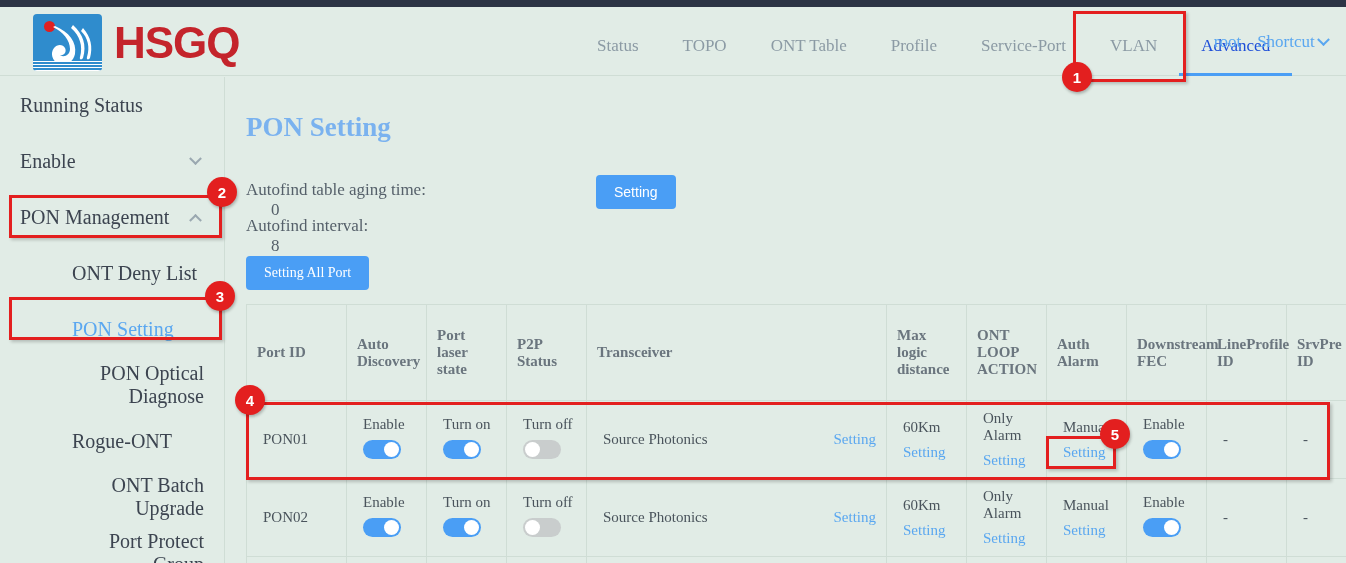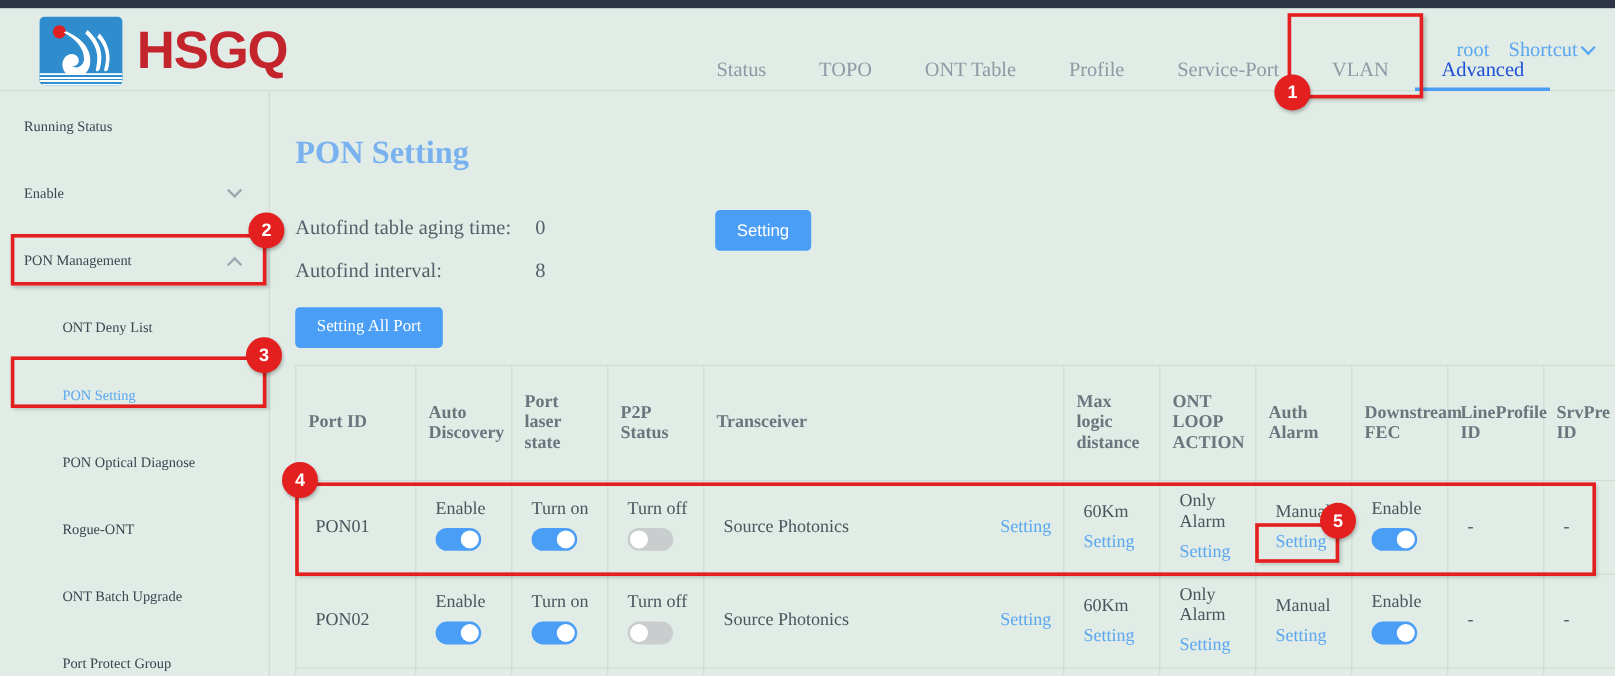--- a/index.html
+++ b/index.html
@@ -48,21 +48,21 @@
     font-family: "Liberation Sans", sans-serif;
     font-weight: bold; font-size: 44px; letter-spacing: -1px;
     color: #c4242b;
   }
 
   .nav {
     position: absolute; left: 575px; top: 0; height: 69px;
     display: flex; align-items: center;
   }
   .nav-item {
-    padding: 16px 22px; height: 69px; line-height: 69px;
+    padding: 4px 22px; height: 69px; line-height: 69px;
     font-size: 17px; color: #8b9aa4; cursor: pointer;
     white-space: nowrap;
   }
   .nav-item.active {
     color: #1d4ed8;
     box-shadow: inset 0 -3px 0 0 #4a9ef5;
   }
   .user-area {
     position: absolute; right: 18px; top: 0; height: 69px;
     display: flex; align-items: center; gap: 16px;
@@ -75,45 +75,45 @@
     transform: rotate(45deg) translate(-2px,-2px);
   }
 
   
   .sidebar {
     position: absolute; left: 0; top: 77px; width: 225px; height: 486px;
     background: #e1ece6; border-right: 1px solid #cfddd5;
   }
   .side-item {
     height: 56px; display: flex; align-items: center;
-    padding: 0 20px 0 20px; font-size: 12px; color: #3c4450;
-    cursor: pointer; position: relative;
-  }
-  .side-item.sub { padding-left: 52px; }
+    padding: 0 20px 0 20px; font-size: 20px; color: #3c4450;
+    cursor: pointer; position: relative; text-align: right;
+  }
+  .side-item.sub { padding-left: 72px; }
   .side-item.link { color: #5aa7f0; }
   .side-caret {
     position: absolute; right: 24px; width: 9px; height: 9px;
     border-right: 2px solid #9aa8b0; border-bottom: 2px solid #9aa8b0;
   }
   .side-caret.down { transform: rotate(45deg) translate(-2px,-2px); }
   .side-caret.up   { transform: rotate(-135deg) translate(-2px,-2px); }
 
   
   .main {
     position: absolute; left: 226px; top: 77px;
     width: 1120px; height: 486px; background: #e1ece6;
     overflow: hidden;
   }
   .page-title {
     position: absolute; left: 20px; top: 35px;
     font-size: 27px; font-weight: bold; color: #7ab2ef;
   }
   .field-row {
     position: absolute; display: flex; align-items: center;
-    font-size: 17px; color: #55606a;
+    font-size: 17px; color: #55606a; flex-direction: column;
   }
   .field-label { width: 200px; }
   .field-value { width: 150px; }
   .btn {
     font-family: "Liberation Sans", sans-serif;
     background: #4a9ef5; color: #fff; border: none; border-radius: 4px;
     font-size: 14px; cursor: pointer; padding: 9px 18px;
     position: absolute;
   }
 

